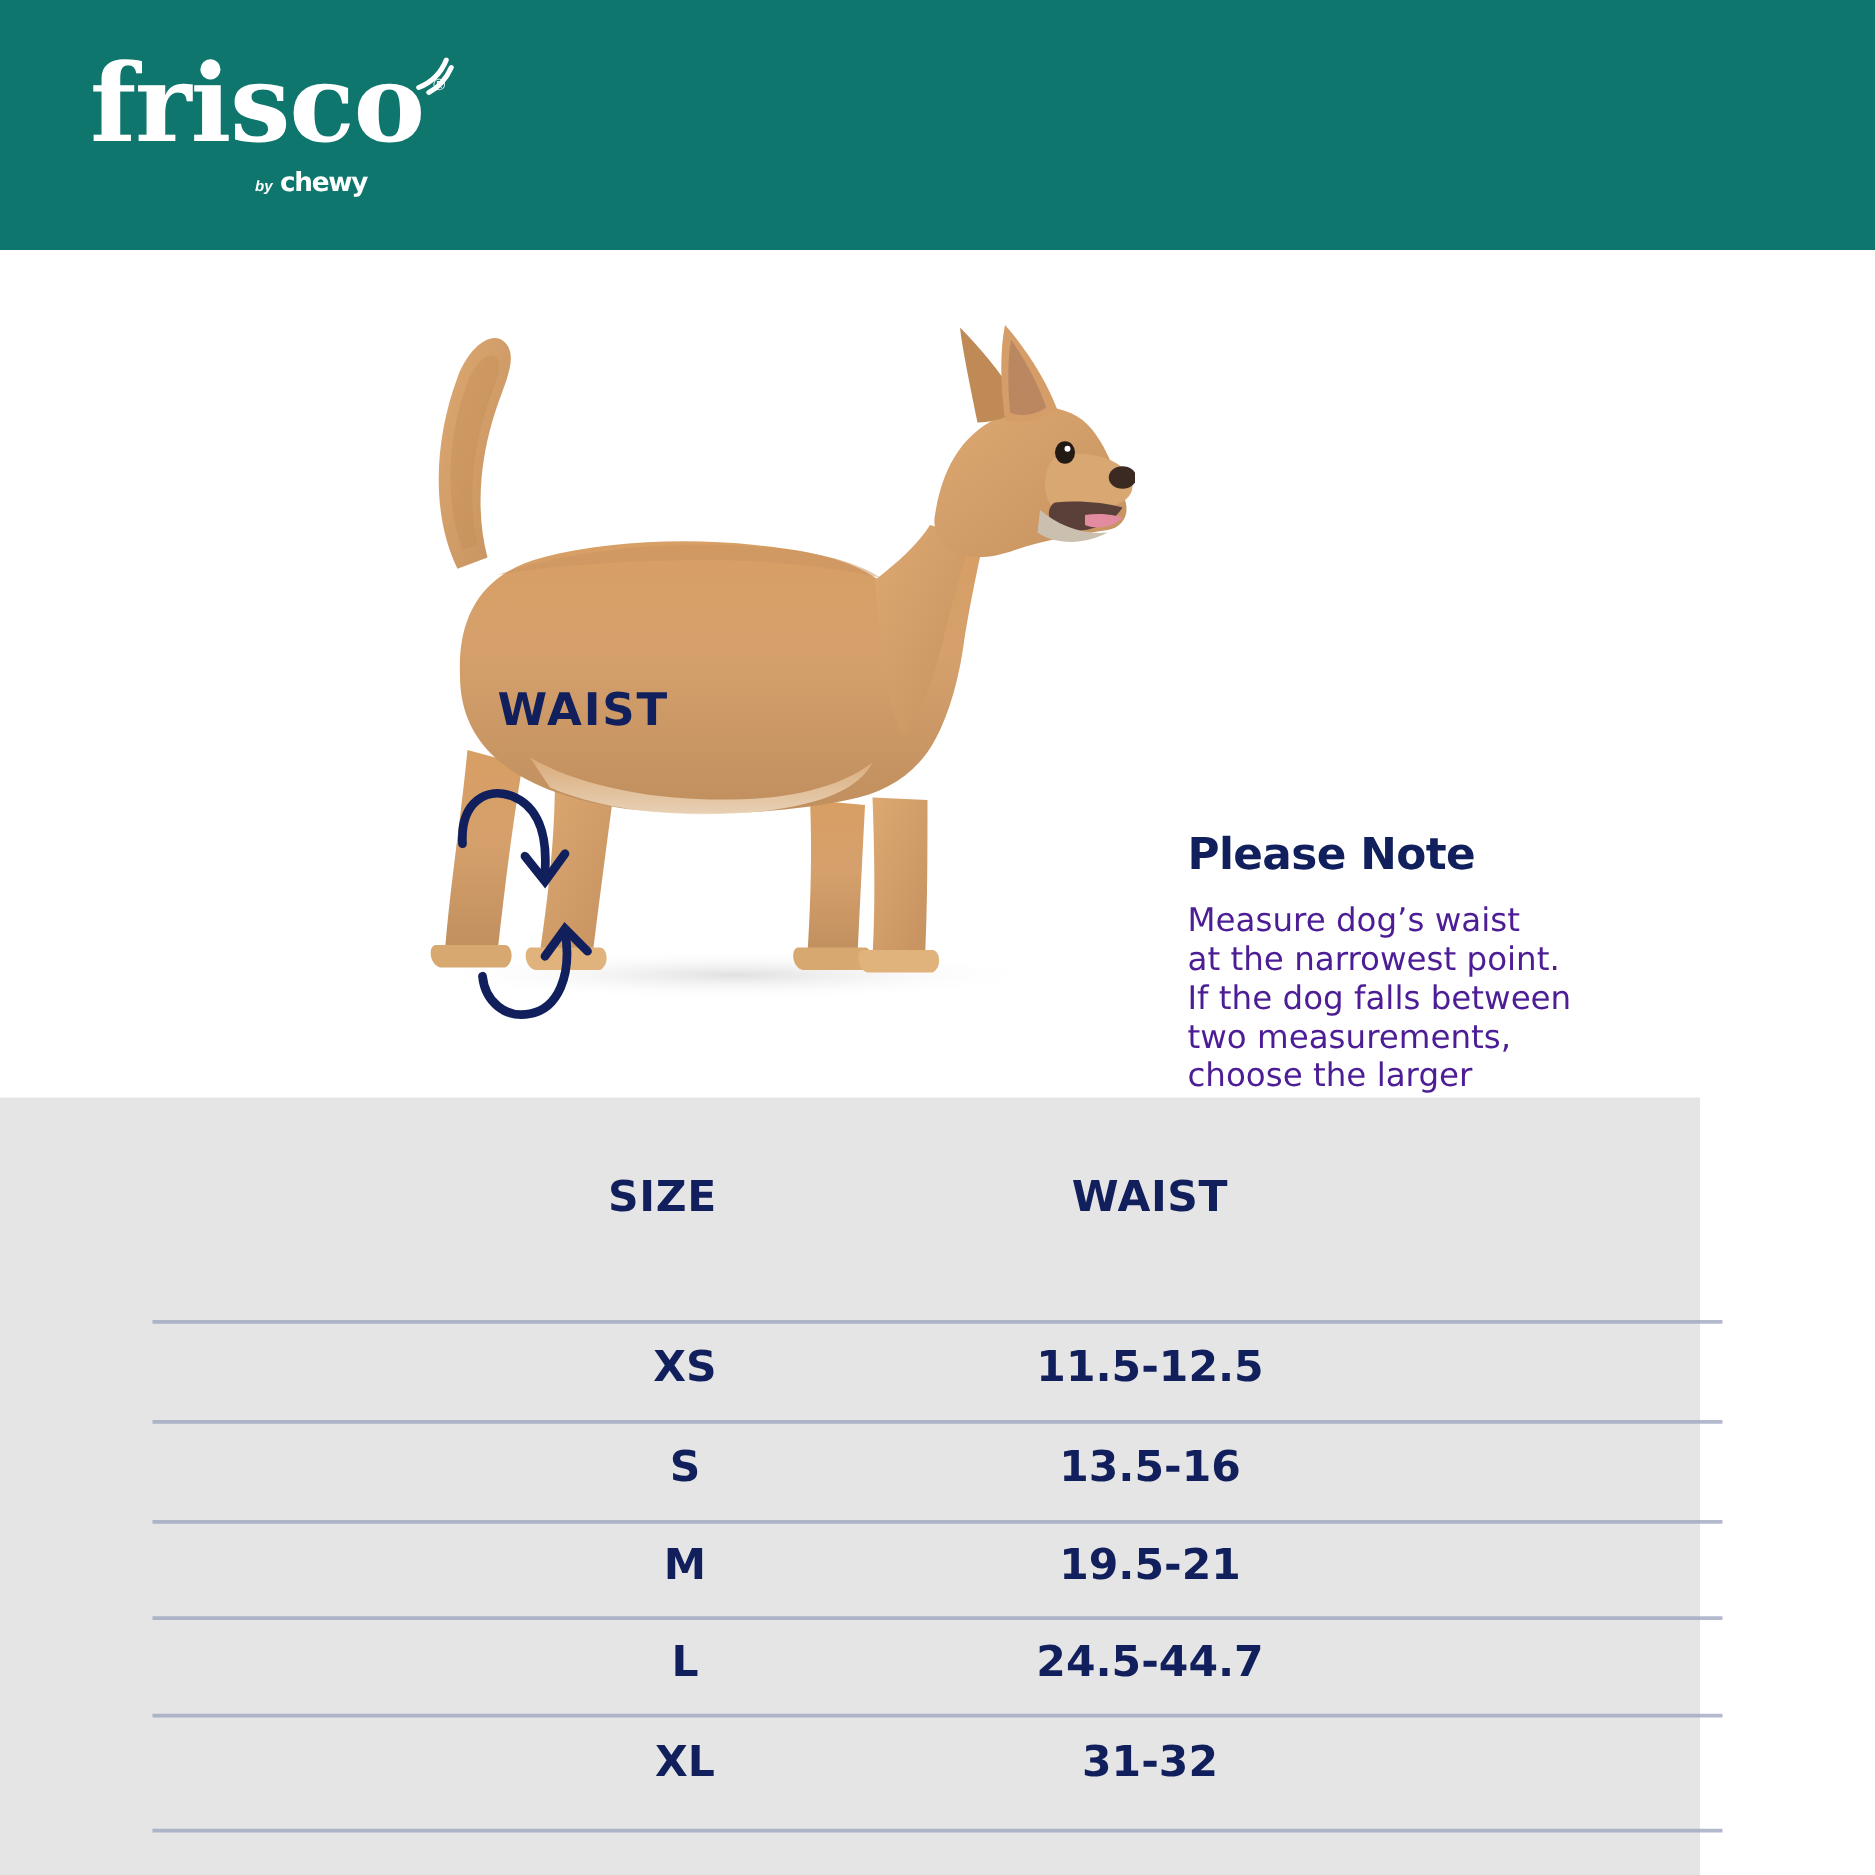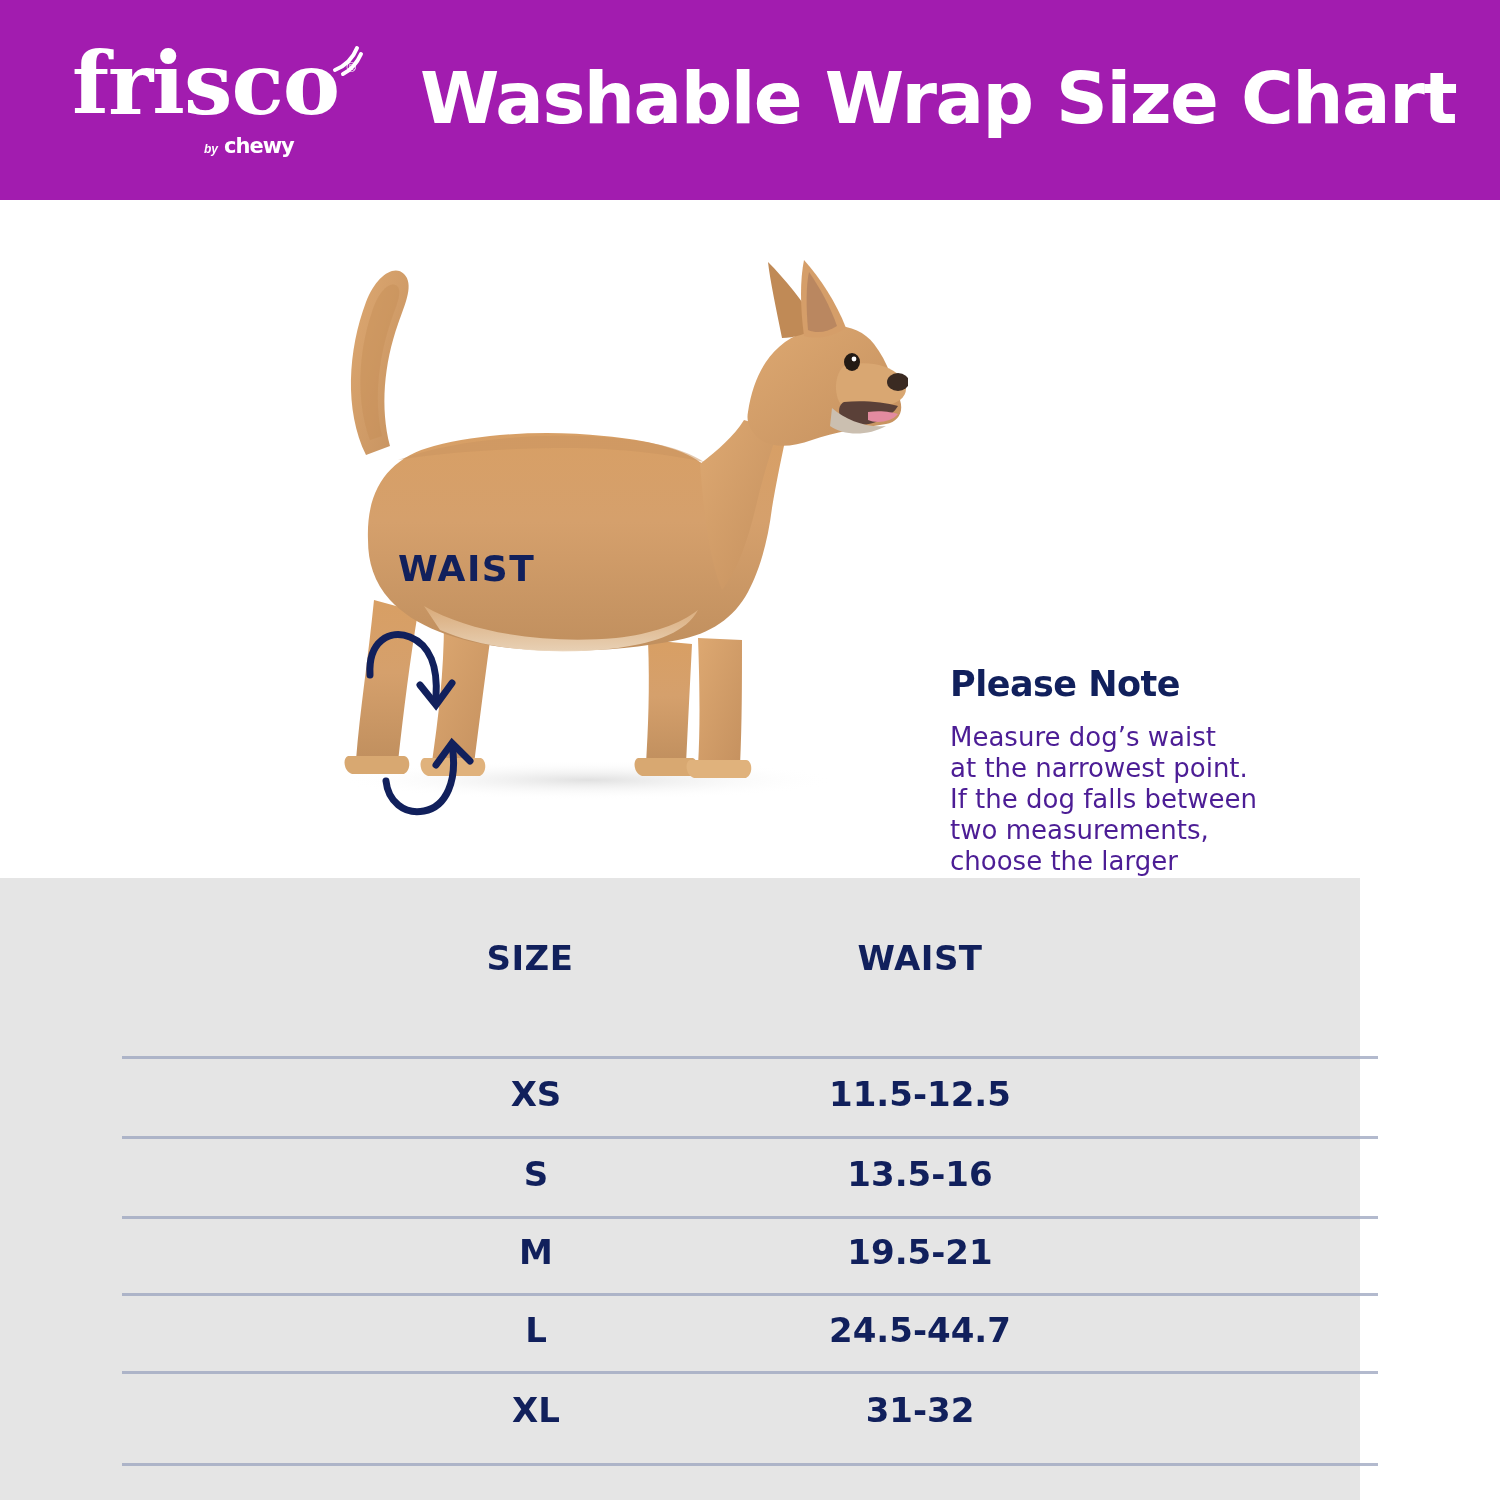--- a/index.html
+++ b/index.html
@@ -7,21 +7,21 @@
   body {
     font-family: "Liberation Sans", sans-serif;
     background:#ffffff;
     overflow:hidden;
   }
   #page { position:relative; width:1500px; height:1500px; background:#ffffff; }
 
   
   #header {
     position:absolute; left:0; top:0; width:1500px; height:200px;
-    background:#a21caf;
+    background:#0f766e;
     display:flex; align-items:center;
   }
   #logo-block {
     position:absolute; left:72px; top:38px; width:310px; height:128px;
   }
   #logo-frisco {
     font-family:"DejaVu Serif", serif;
     font-weight:700;
     font-size:86px;
     color:#ffffff;
@@ -119,21 +119,21 @@
   .row {
     position:absolute; left:0; width:100%; height:78px;
     display:block;
   }
   .cell {
     position:absolute;
     font-family:"DejaVu Sans", sans-serif;
     font-weight:700; font-size:34px; color:#11205c;
     text-align:center;
   }
-  .cell-size  { left:336px; width:400px; }
+  .cell-size  { left:348px; width:400px; }
   .cell-waist { left:720px; width:400px; }
 </style>
 </head>
 <body>
 
 <div id="page">
 
   <div id="header">
 
     <div id="logo-block">
@@ -144,21 +144,20 @@
           <path d="M4 26 C14 22 22 14 26 4" stroke="#ffffff" stroke-width="4" fill="none" stroke-linecap="round"></path>
           <path d="M12 30 C20 26 26 19 30 10" stroke="#ffffff" stroke-width="4" fill="none" stroke-linecap="round"></path>
         </svg>
       </div>
       <div id="logo-sub">
         <span id="logo-by">by</span>
         <span id="logo-chewy">chewy</span>
       </div>
     </div>
 
-    <h1 id="header-title">Washable Wrap Size Chart</h1>
   </div>
 
   <div id="illustration">
 
     <div id="dog-wrap">
       <svg id="dog-svg" viewBox="0 0 660 570">
         <defs>
           <linearGradient id="furA" x1="0" y1="0" x2="0" y2="1">
             <stop offset="0%" stop-color="#d89f64"></stop>
             <stop offset="45%" stop-color="#d5a06c"></stop>

